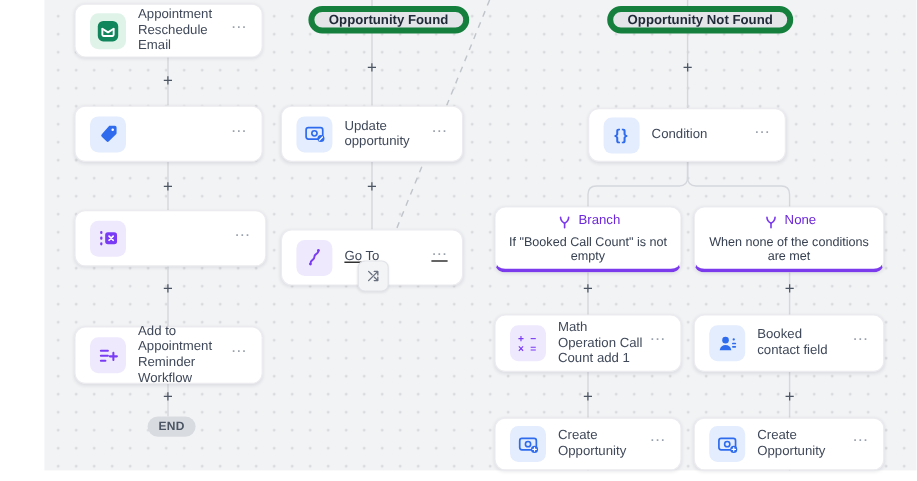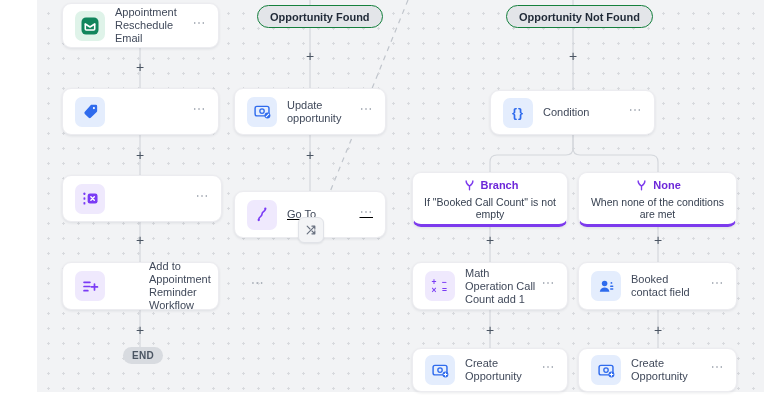--- a/index.html
+++ b/index.html
@@ -17,29 +17,29 @@
       display:flex;align-items:center;justify-content:center;}
   .nicon.green{background:#dff3e9;}
   .nicon.blue{background:#e4edfd;}
   .nicon.purple{background:#efe9fd;}
   .ntitle{font-size:11px;line-height:13px;color:#40495a;font-weight:500;flex:1 1 auto;}
   .nmore{margin-left:auto;padding:0 12px 6px 6px;color:#9aa1ac;font-size:13px;letter-spacing:.5px;
       cursor:pointer;align-self:center;line-height:8px;}
   .plus{position:absolute;z-index:2;transform:translate(-50%,-50%);color:#4b5563;
       font-size:14px;font-weight:400;line-height:14px;cursor:pointer;}
   .pill{position:absolute;z-index:2;height:23px;display:flex;align-items:center;justify-content:center;
-      background:#e3e5e9;border:1px solid #15803d;border-radius:12px;font-size:11px;font-weight:600;
+      background:#e3e5e9;border:5px solid #15803d;border-radius:12px;font-size:11px;font-weight:600;
       color:#1f2937;box-sizing:border-box;padding:0 12px;}
   .endpill{position:absolute;z-index:2;transform:translate(-50%,0);background:#d8dbe0;color:#4b5563;
       font-size:10px;font-weight:700;border-radius:10px;padding:3px 9px;letter-spacing:.3px;}
   .branch-card{position:absolute;z-index:2;background:#fff;border:1px solid #ececf0;
       border-bottom:3px solid #7c3aed;border-radius:9px;box-shadow:0 1px 3px rgba(16,24,40,.09);
       box-sizing:border-box;display:flex;flex-direction:column;align-items:center;justify-content:center;
       gap:3px;padding:4px 6px;}
-  .bc-top{display:flex;align-items:center;gap:4px;font-size:11px;font-weight:700;color:#6d28d9;}
+  .bc-top{display:flex;gap:4px;font-size:11px;font-weight:400;color:#6d28d9;}
   .bc-desc{font-size:10.5px;color:#374151;text-align:center;line-height:12px;}
   .cond-glyph{font-size:13px;font-weight:700;color:#2f6bed;letter-spacing:1px;}
   .math-glyph{display:flex;flex-direction:column;align-items:center;font-size:8.5px;font-weight:700;
       color:#7a3bf5;line-height:8.5px;letter-spacing:1.5px;}
   .connector-handle{position:absolute;z-index:3;width:24px;height:24px;background:#f3f4f6;
       border:1px solid #e1e3e8;border-radius:6px;display:flex;align-items:center;justify-content:center;
       box-shadow:0 1px 2px rgba(16,24,40,.08);cursor:grab;}
 </style>
 </head>
 <body>
@@ -102,21 +102,21 @@
             <rect x="2.6" y="8.6" width="2" height="2.8" rx="1"></rect>
             <rect x="2.6" y="13.6" width="2" height="2.8" rx="1"></rect>
             <rect x="7" y="4.8" width="10.4" height="10.4" rx="2.4"></rect>
           </g>
           <path d="m10.4 8.2 3.6 3.6m0-3.6-3.6 3.6" stroke="#fff" stroke-width="1.5" stroke-linecap="round"></path>
         </svg>
     </span>
     <span class="nmore">⋯</span>
   </div>
 
-  <div class="node" style="left:62px;top:262px;width:157px;height:48px;gap:34px;">
+  <div class="node" style="left:62px;top:272px;width:157px;height:48px;">
     <span class="nicon purple">
       <svg viewBox="0 0 20 20" width="19" height="19" fill="none" stroke="#7a3bf5" stroke-width="1.8" stroke-linecap="round">
           <path d="M3.2 5.6h6.2M3.2 10h6.2M3.2 14.4h4"></path>
           <path d="M14.2 7.4v6.2M11.1 10.5h6.2"></path>
         </svg>
     </span>
     <span class="ntitle">Add to Appointment Reminder Workflow</span>
     <span class="nmore">⋯</span>
   </div>
 

